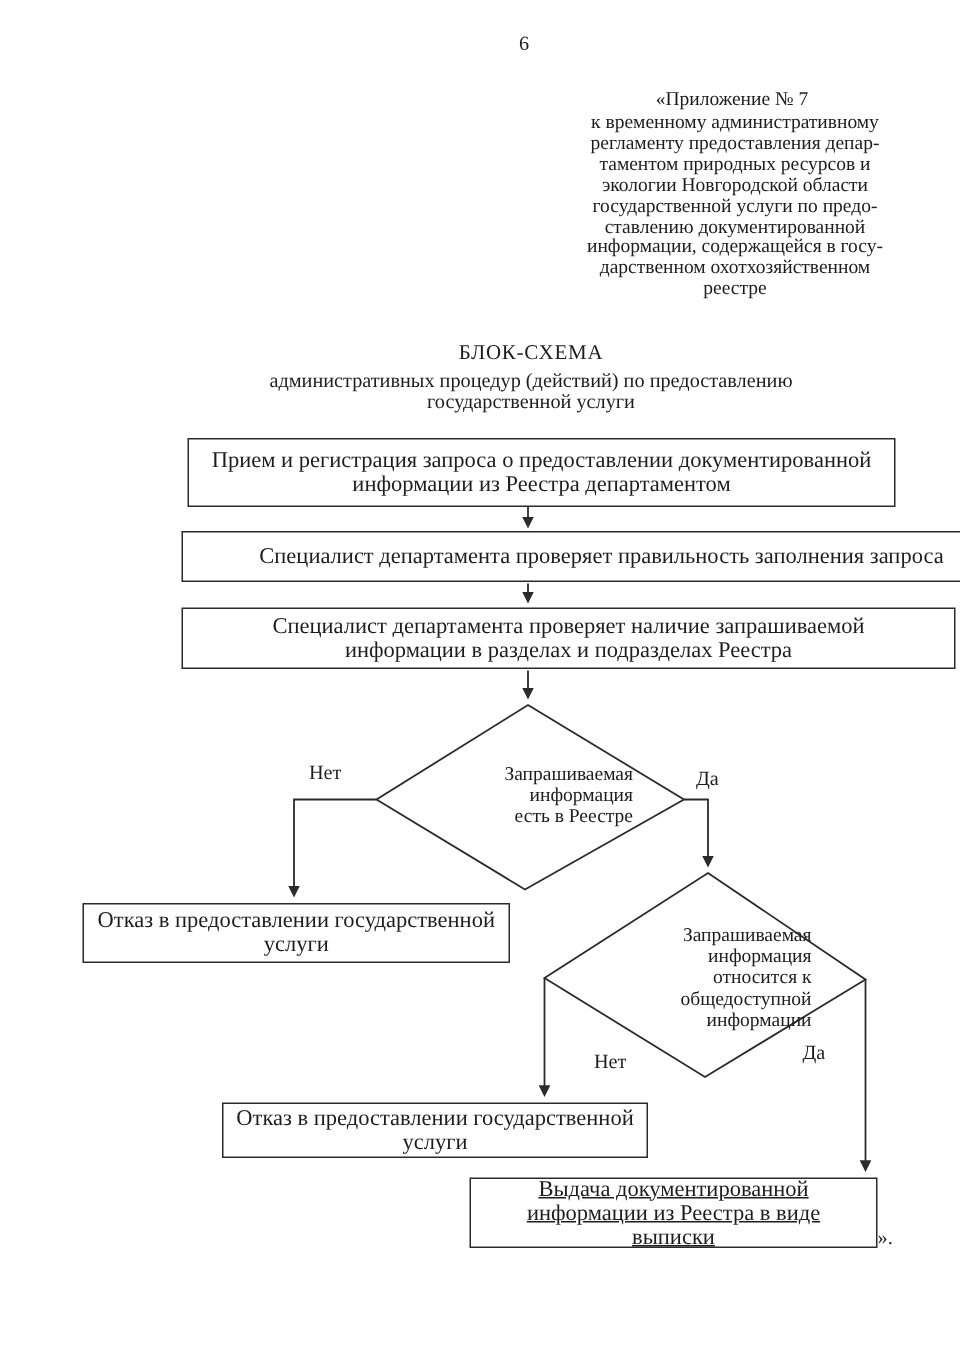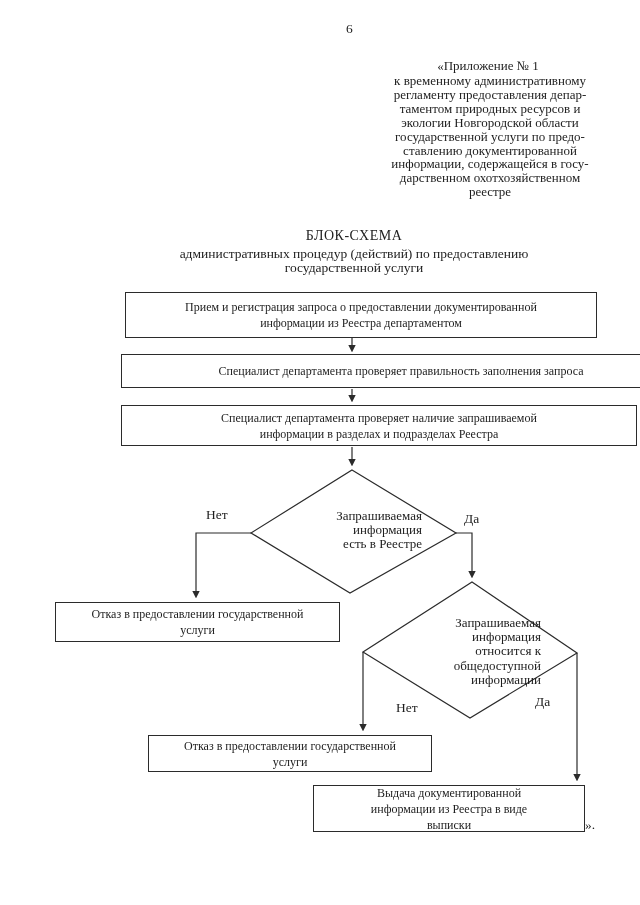--- a/index.html
+++ b/index.html
@@ -31,21 +31,21 @@
   .subtitle{
     position:absolute;left:54px;top:247px;width:600px;
     font-size:13.5px;line-height:13.5px;text-align:center;
     white-space:pre-line;
   }
   .box{
     position:absolute;box-sizing:border-box;
     border:1.2px solid #2b2b2b;
     display:flex;align-items:center;justify-content:center;
     text-align:center;white-space:pre-line;
-    font-size:12px;line-height:16px;
+    font-size:15px;line-height:16px;
     padding:1px 4px;
   }
   .diamond-text{
     position:absolute;text-align:right;white-space:pre-line;
     font-size:13px;line-height:14.2px;
   }
   .branch-label{
     position:absolute;font-size:13.5px;
   }
   .closing{
@@ -56,21 +56,21 @@
     pointer-events:none;
   }
 </style>
 </head>
 <body>
 
 <div>
 
   <div class="pagenum">6</div>
 
-  <div class="note-heading">«Приложение № 1</div>
+  <div class="note-heading">«Приложение № 7</div>
   <div class="note-body">к временному административному
 регламенту предоставления депар-
 таментом природных ресурсов и
 экологии Новгородской области
 государственной услуги по предо-
 ставлению документированной
 информации, содержащейся в госу-
 дарственном охотхозяйственном
 реестре</div>
 
@@ -123,19 +123,19 @@
 относится к
 общедоступной
 информации</div>
 
   <div class="branch-label" style="left:396px;top:700px;">Нет</div>
   <div class="branch-label" style="left:535px;top:694px;">Да</div>
 
   <div class="box" style="left:148px;top:735px;width:284px;height:37px;">Отказ в предоставлении государственной
 услуги</div>
 
-  <div class="box" style="left:313px;top:785px;width:272px;height:47px;">Выдача документированной
+  <div class="box" style="left:313px;top:785px;width:272px;height:47px;text-decoration:underline;">Выдача документированной
 информации из Реестра в виде
 выписки</div>
 
   <div class="closing">».</div>
 
 </div>
 
 </body></html>

